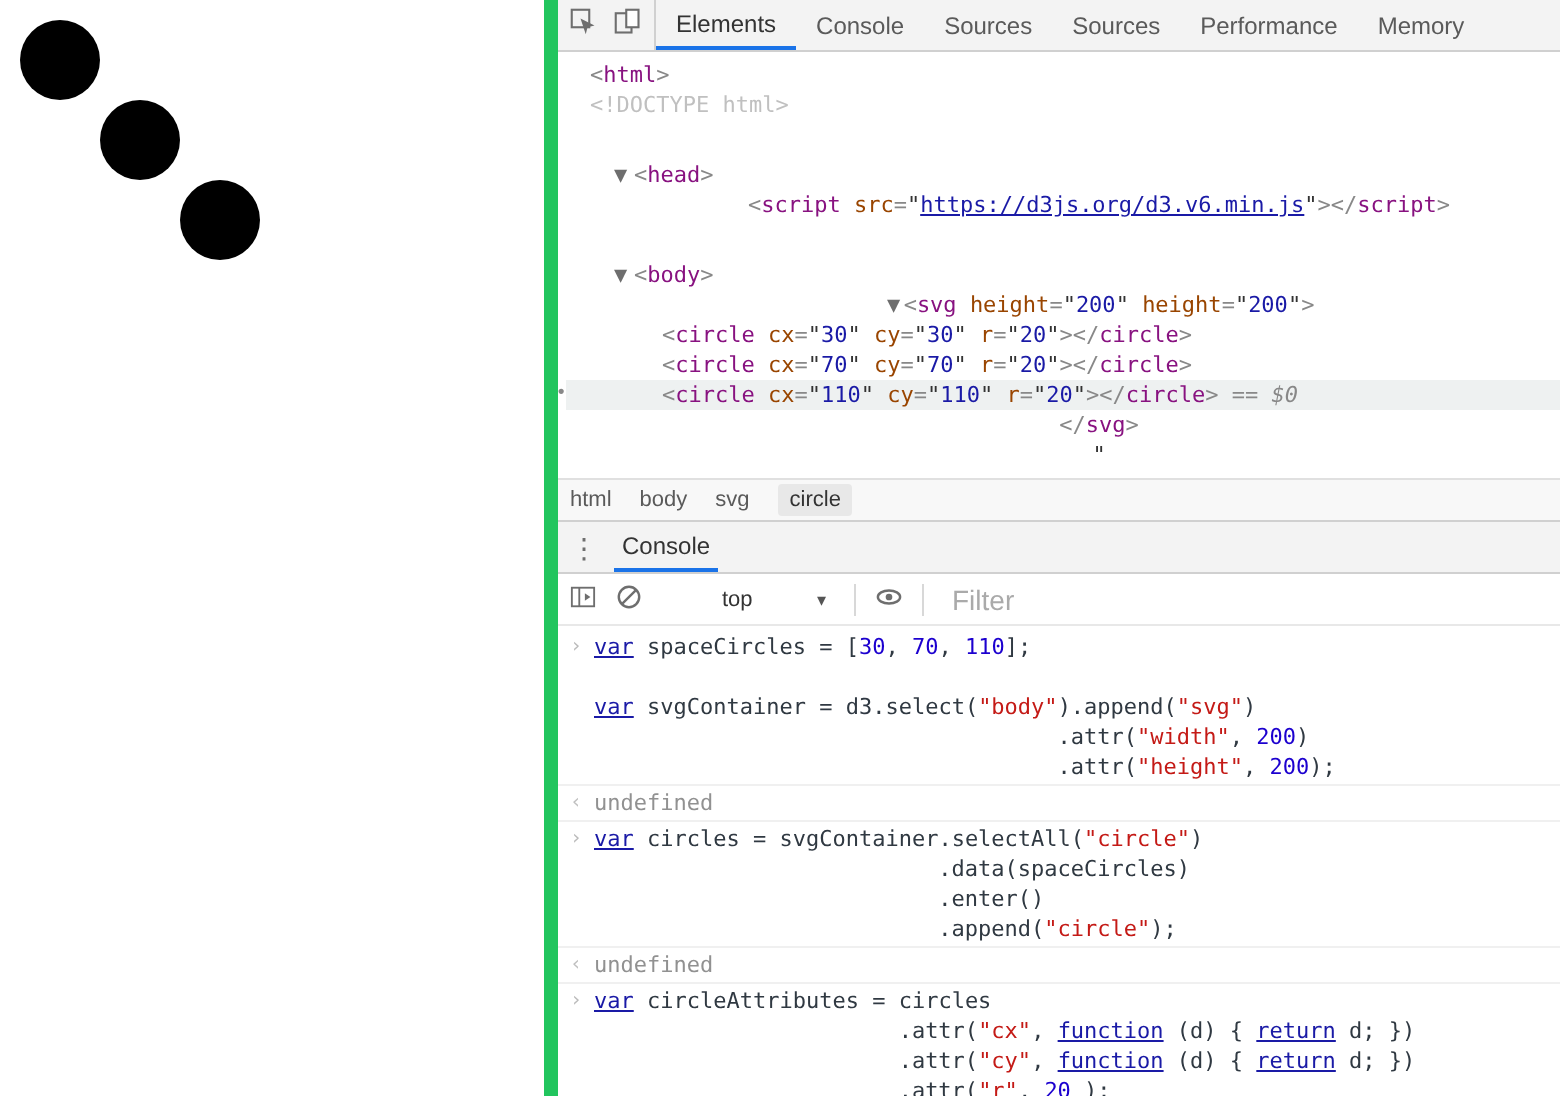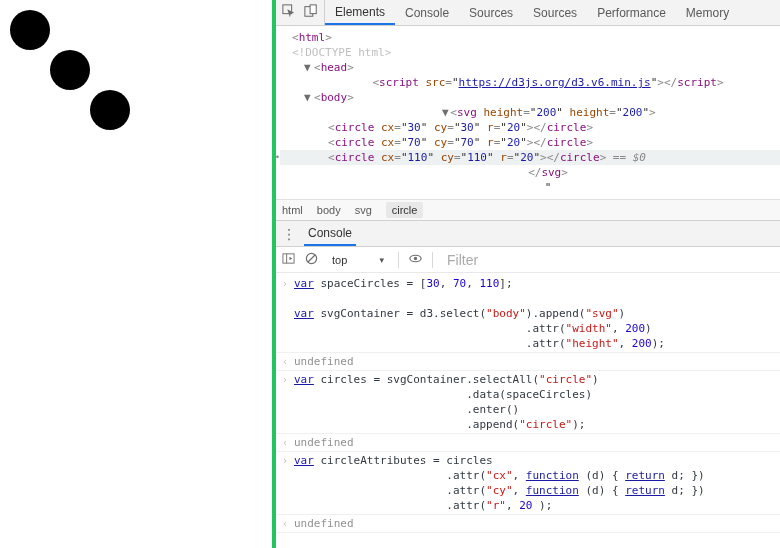--- a/index.html
+++ b/index.html
@@ -1,29 +1,29 @@
 <!DOCTYPE html>
 <html><head>
 <meta charset="utf-8">
 <style>
 * { box-sizing: border-box; margin: 0; padding: 0; }
 body { font-family: Menlo, Consolas, monospace; font-size: 11px; color: #333; display: flex; width: 780px; height: 548px; overflow: hidden; background: #fff; }
 .page-pane { width: 272px; height: 100%; background: #fff; position: relative; }
 .page-pane svg { display: block; }
-.devtools { flex: 1; display: flex; flex-direction: column; border-left: 4px solid #22c55e; font-family: -apple-system, "Segoe UI", Arial, sans-serif; font-size: 12px; color: #333; }
+.devtools { flex: 1; display: flex; flex-direction: column; border-left: 7px solid #22c55e; font-family: -apple-system, "Segoe UI", Arial, sans-serif; font-size: 12px; color: #333; }
 .toolbar { display: flex; align-items: center; height: 26px; border-bottom: 1px solid #d0d0d0; background: #f3f3f3; }
 .tool-icons { display: flex; align-items: center; padding: 0 6px; gap: 8px; border-right: 1px solid #d0d0d0; height: 100%; }
 .tool-icons svg { width: 14px; height: 14px; stroke: #6e6e6e; fill: none; }
 .tabs { display: flex; align-items: center; gap: 0; height: 100%; }
 .tab { padding: 0 10px; height: 100%; display: flex; align-items: center; color: #5a5a5a; cursor: pointer; }
 .tab.active { color: #333; border-bottom: 2px solid #1a73e8; }
 .elements-panel { flex: 0 0 auto; font-family: Menlo, Consolas, monospace; font-size: 11px; padding: 4px 0 4px 4px; line-height: 15px; overflow: hidden; background: #fff; }
 .el-line { white-space: pre; }
 .indent1 { padding-left: 12px; }
-.indent2 { padding-left: 24px; }
+.indent2 { padding-left: 24px; margin-top: 20px; }
 .indent3 { padding-left: 36px; text-align: center; }
 .indent4 { padding-left: 48px; }
 .el-line.selected { background: #eef1f1; position: relative; }
 .el-line.selected::before { content: "•••"; position: absolute; left: -20px; top: 0; font-size: 9px; color: #888; letter-spacing: -1px; left: -14px; }
 .tok-doctype { color: #c0c0c0; }
 .tok-bracket { color: #888; }
 .tok-tag { color: #881280; }
 .tok-attr { color: #994500; }
 .tok-val { color: #1a1aa6; }
 .tok-link { color: #1a1aa6; text-decoration: underline; }
@@ -31,21 +31,21 @@
 .arrow { color: #6e6e6e; display: inline-block; width: 10px; }
 .breadcrumb { display: flex; align-items: center; height: 22px; border-top: 1px solid #e0e0e0; border-bottom: 1px solid #d0d0d0; padding: 0 6px; gap: 14px; font-size: 11px; color: #5a5a5a; background: #f8f8f8; }
 .breadcrumb .bc { color: #5a5a5a; cursor: pointer; }
 .breadcrumb .bc.active { background: #e8e8e8; padding: 2px 6px; border-radius: 2px; color: #333; }
 .console-header { display: flex; align-items: center; height: 26px; border-bottom: 1px solid #d0d0d0; background: #f3f3f3; gap: 8px; padding: 0 6px; }
 .console-header .kebab { color: #6e6e6e; font-size: 14px; line-height: 1; }
 .console-header .title { font-size: 12px; color: #333; border-bottom: 2px solid #1a73e8; padding: 5px 4px 4px; }
 .console-toolbar { display: flex; align-items: center; height: 26px; border-bottom: 1px solid #e8e8e8; padding: 0 6px; gap: 10px; background: #fff; }
 .console-toolbar svg { width: 13px; height: 13px; }
 .ctx-select { font-size: 11px; color: #333; padding: 1px 40px 1px 4px; border: none; background: transparent; appearance: none; }
-.ctx-wrap { position: relative; display: flex; align-items: center; }
+.ctx-wrap { position: relative; display: flex; align-items: center; margin-left: 26px; }
 .ctx-wrap::after { content: "▾"; font-size: 9px; color: #555; position: absolute; right: 4px; }
 .divider { width: 1px; height: 16px; background: #d8d8d8; }
 .filter-input { border: none; outline: none; font-size: 14px; color: #333; padding: 2px 4px; flex: 1; }
 .filter-input::placeholder { color: #aaa; }
 .console-body { flex: 1; overflow: auto; font-family: Menlo, Consolas, monospace; font-size: 11px; padding: 2px 0; background: #fff; }
 .c-row { display: flex; padding: 1px 0; line-height: 15px; border-bottom: 1px solid #f0f0f0; }
 .c-gutter { width: 18px; text-align: center; color: #bbb; font-size: 10px; flex-shrink: 0; }
 .c-content { flex: 1; white-space: pre; color: #303942; }
 .c-kw { color: #1a1aa6; text-decoration: underline; }
 .c-str { color: #c41a16; }

